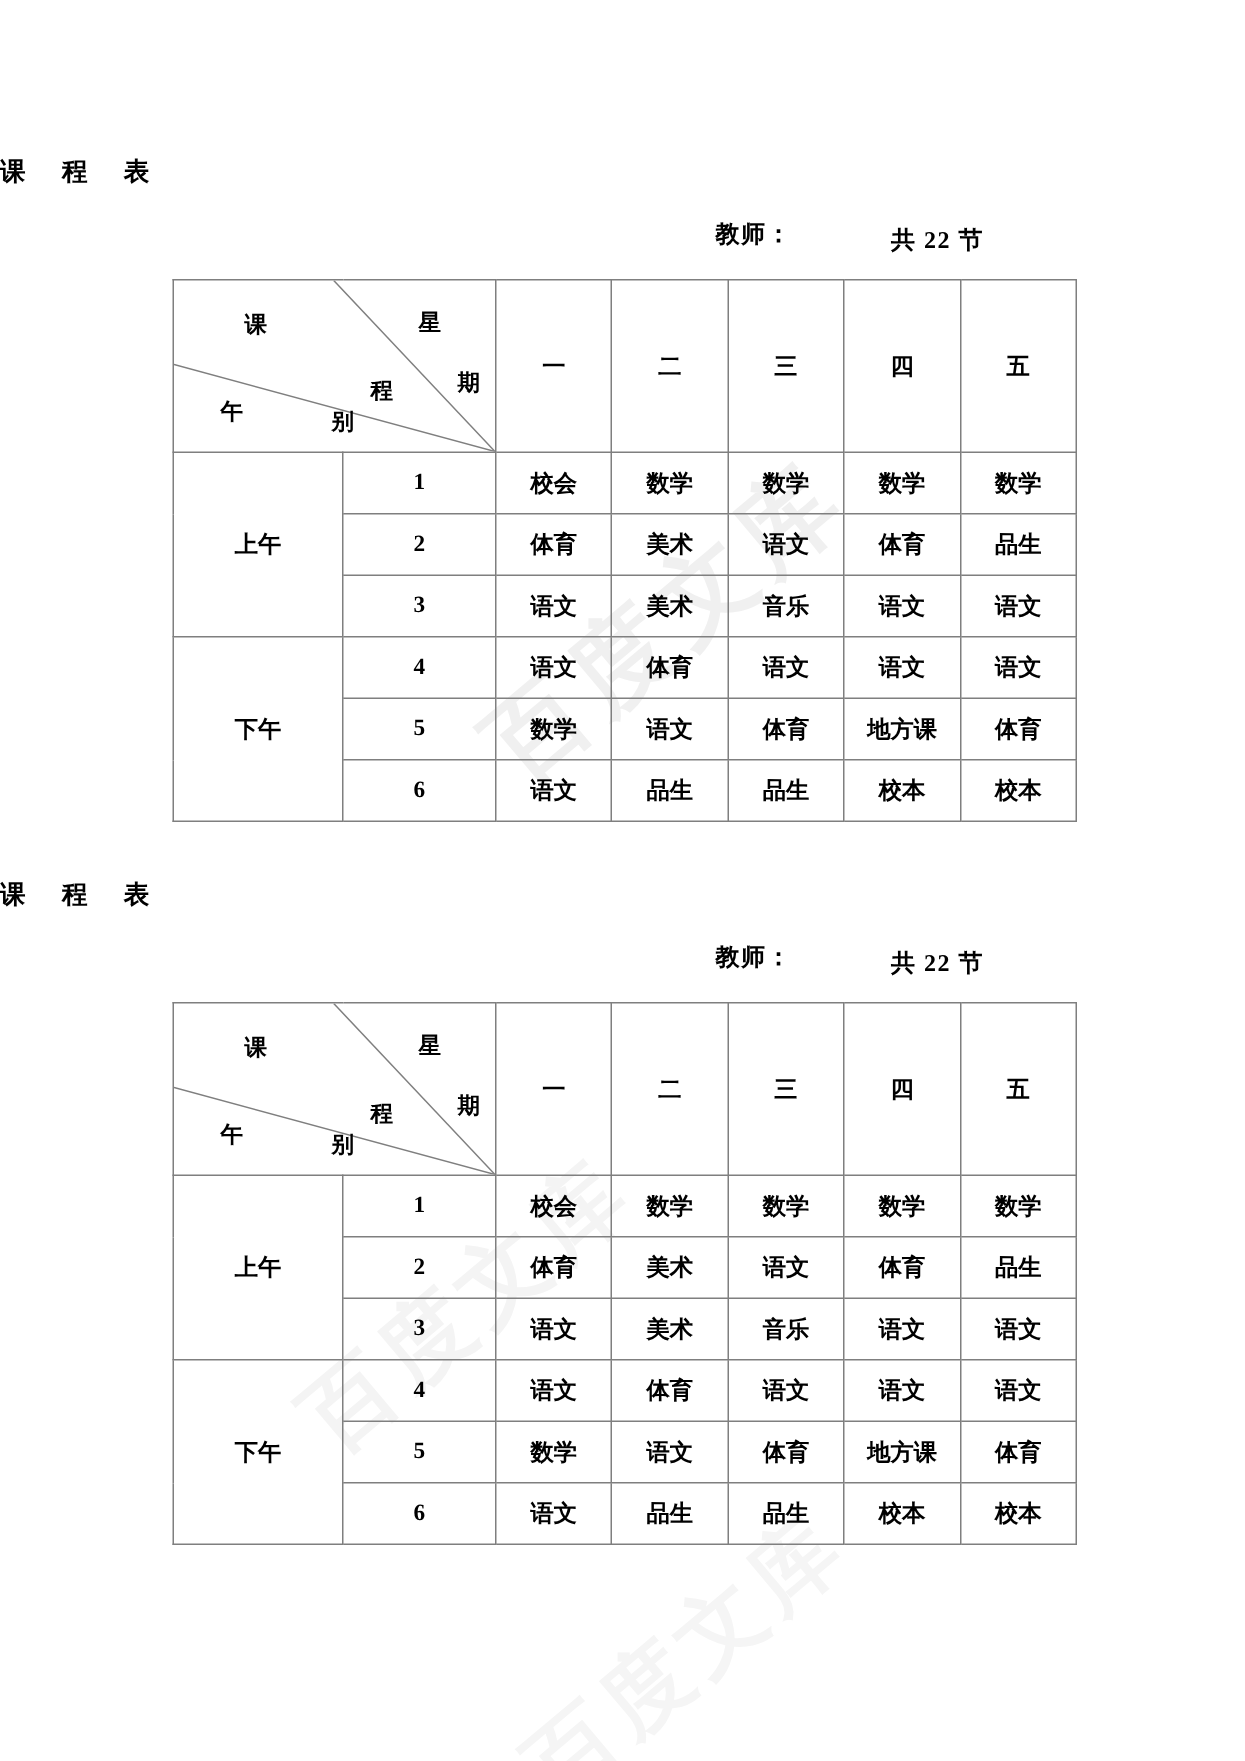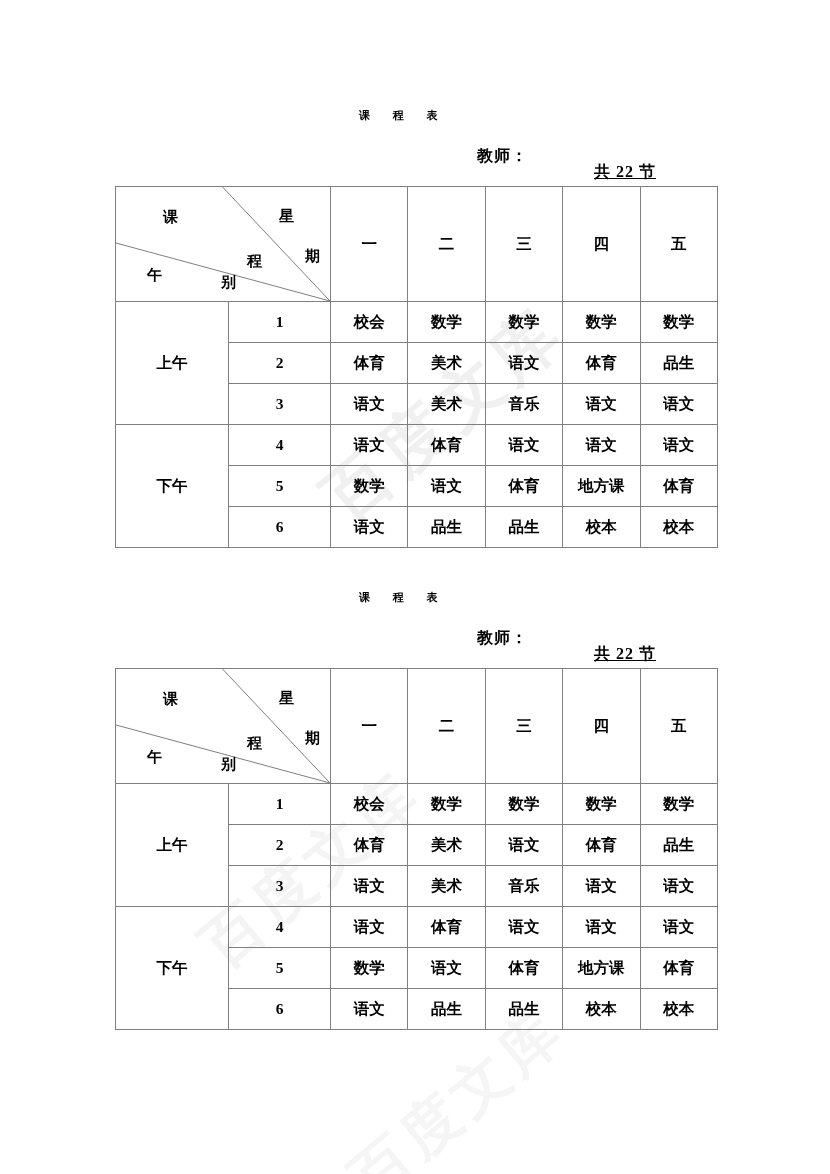--- a/index.html
+++ b/index.html
@@ -50,22 +50,21 @@
   .sheet {
     position: absolute;
     left: 0;
     width: 830px;
   }
   .sheet-1 { top: 104px; }
   .sheet-2 { top: 586px; }
 
   .doc-title {
     text-align: left;
-    padding-left: 359px;
-    font-size: 11px;
+    font-size: 17px;
     font-weight: 700;
     letter-spacing: 10px;
     line-height: 22px;
     font-family: "Liberation Serif", "DejaVu Serif", serif;
   }
 
   .meta-row {
     margin-top: 20px;
     height: 26px;
     position: relative;
@@ -75,23 +74,22 @@
   .meta-teacher {
     position: absolute;
     left: 477px;
     top: 0;
     letter-spacing: 1px;
     text-align: center;
   }
   .meta-total {
     position: absolute;
     left: 594px;
-    top: 16px;
+    top: 4px;
     letter-spacing: 1px;
-    text-decoration: underline;
   }
 
   table.schedule {
     position: absolute;
     left: 115px;
     top: 82px;
     border-collapse: collapse;
     table-layout: fixed;
     width: 602px;
   }

